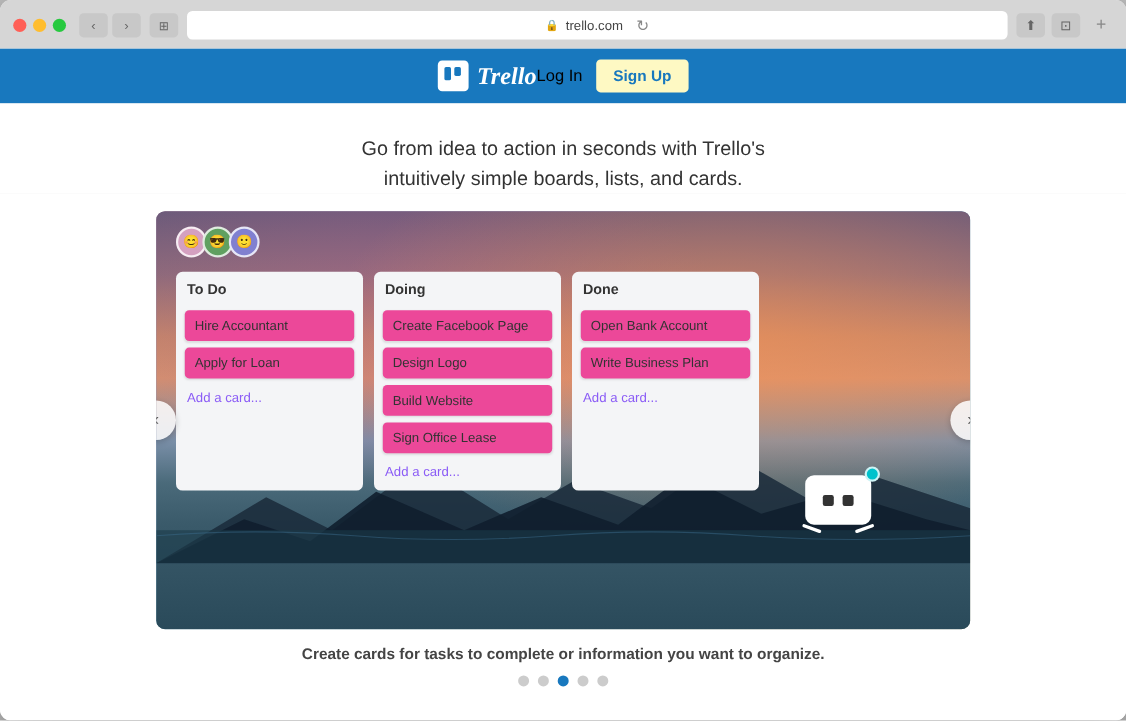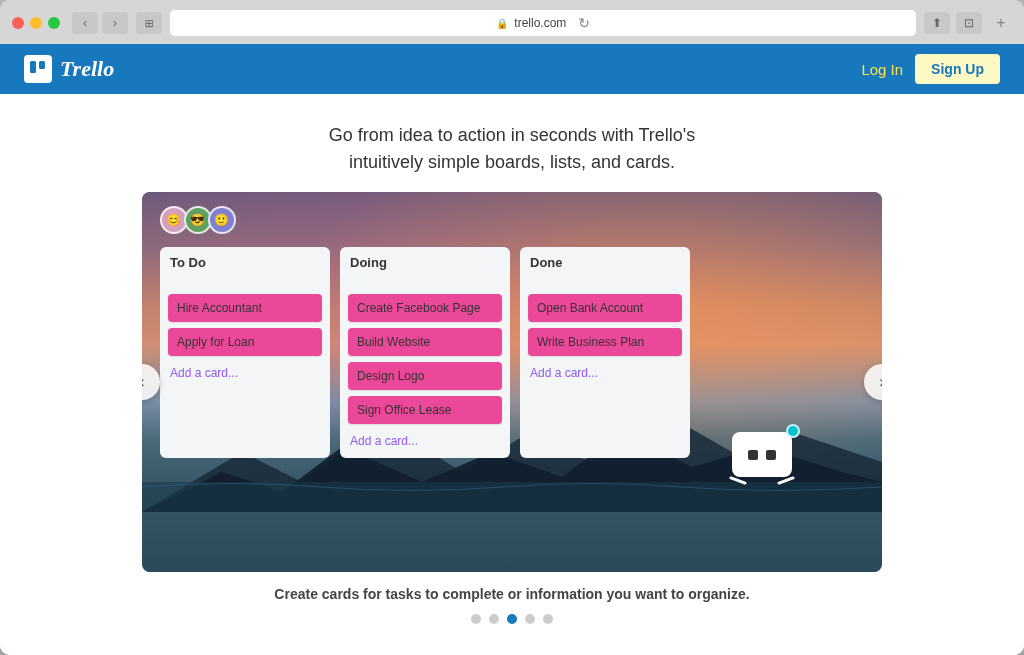--- a/index.html
+++ b/index.html
@@ -116,21 +116,21 @@
       flex-direction: column;
       overflow: hidden;
     }
     
     .trello-nav {
       background: #1878be;
       padding: 0 24px;
       height: 50px;
       display: flex;
       align-items: center;
-      justify-content: space-between;
+      justify-content: center;
       flex-shrink: 0;
     }
     .trello-logo {
       display: flex;
       align-items: center;
       gap: 8px;
       color: white;
     }
     .trello-logo-icon {
       width: 28px;
@@ -151,21 +151,21 @@
       font-weight: 600;
       color: white;
       font-family: Georgia, serif;
     }
     .nav-buttons-right {
       display: flex;
       align-items: center;
       gap: 12px;
     }
     .nav-login {
-      color: #fde047;
+      color: #000000;
       font-size: 15px;
       font-weight: 500;
       cursor: pointer;
       text-decoration: none;
     }
     .nav-signup {
       background: #fef9c3;
       color: #1878be;
       border: none;
       border-radius: 4px;
@@ -297,21 +297,21 @@
       background: #f4f5f7;
       border-radius: 6px;
       padding: 8px 8px 6px;
       width: 170px;
       flex-shrink: 0;
     }
     .list-title {
       font-size: 13px;
       font-weight: 700;
       color: #333;
-      margin-bottom: 24px;
+      margin-bottom: 12px;
       padding: 0 2px;
     }
     .card {
       background: #ec4899;
       border-radius: 4px;
       padding: 7px 9px;
       margin-bottom: 6px;
       font-size: 12px;
       color: #333;
       box-shadow: 0 1px 2px rgba(0,0,0,0.1);
@@ -497,22 +497,22 @@
           <div class="list">
             <div class="list-title">To Do</div>
             <div class="card">Hire Accountant</div>
             <div class="card">Apply for Loan</div>
             <div class="add-card">Add a card...</div>
           </div>
 
           <div class="list">
             <div class="list-title">Doing</div>
             <div class="card">Create Facebook Page</div>
+            <div class="card">Design Logo</div>
             <div class="card">Build Website</div>
-            <div class="card">Design Logo</div>
             <div class="card">Sign Office Lease</div>
             <div class="add-card">Add a card...</div>
           </div>
 
           <div class="list">
             <div class="list-title">Done</div>
             <div class="card">Open Bank Account</div>
             <div class="card">Write Business Plan</div>
             <div class="add-card">Add a card...</div>
           </div>

